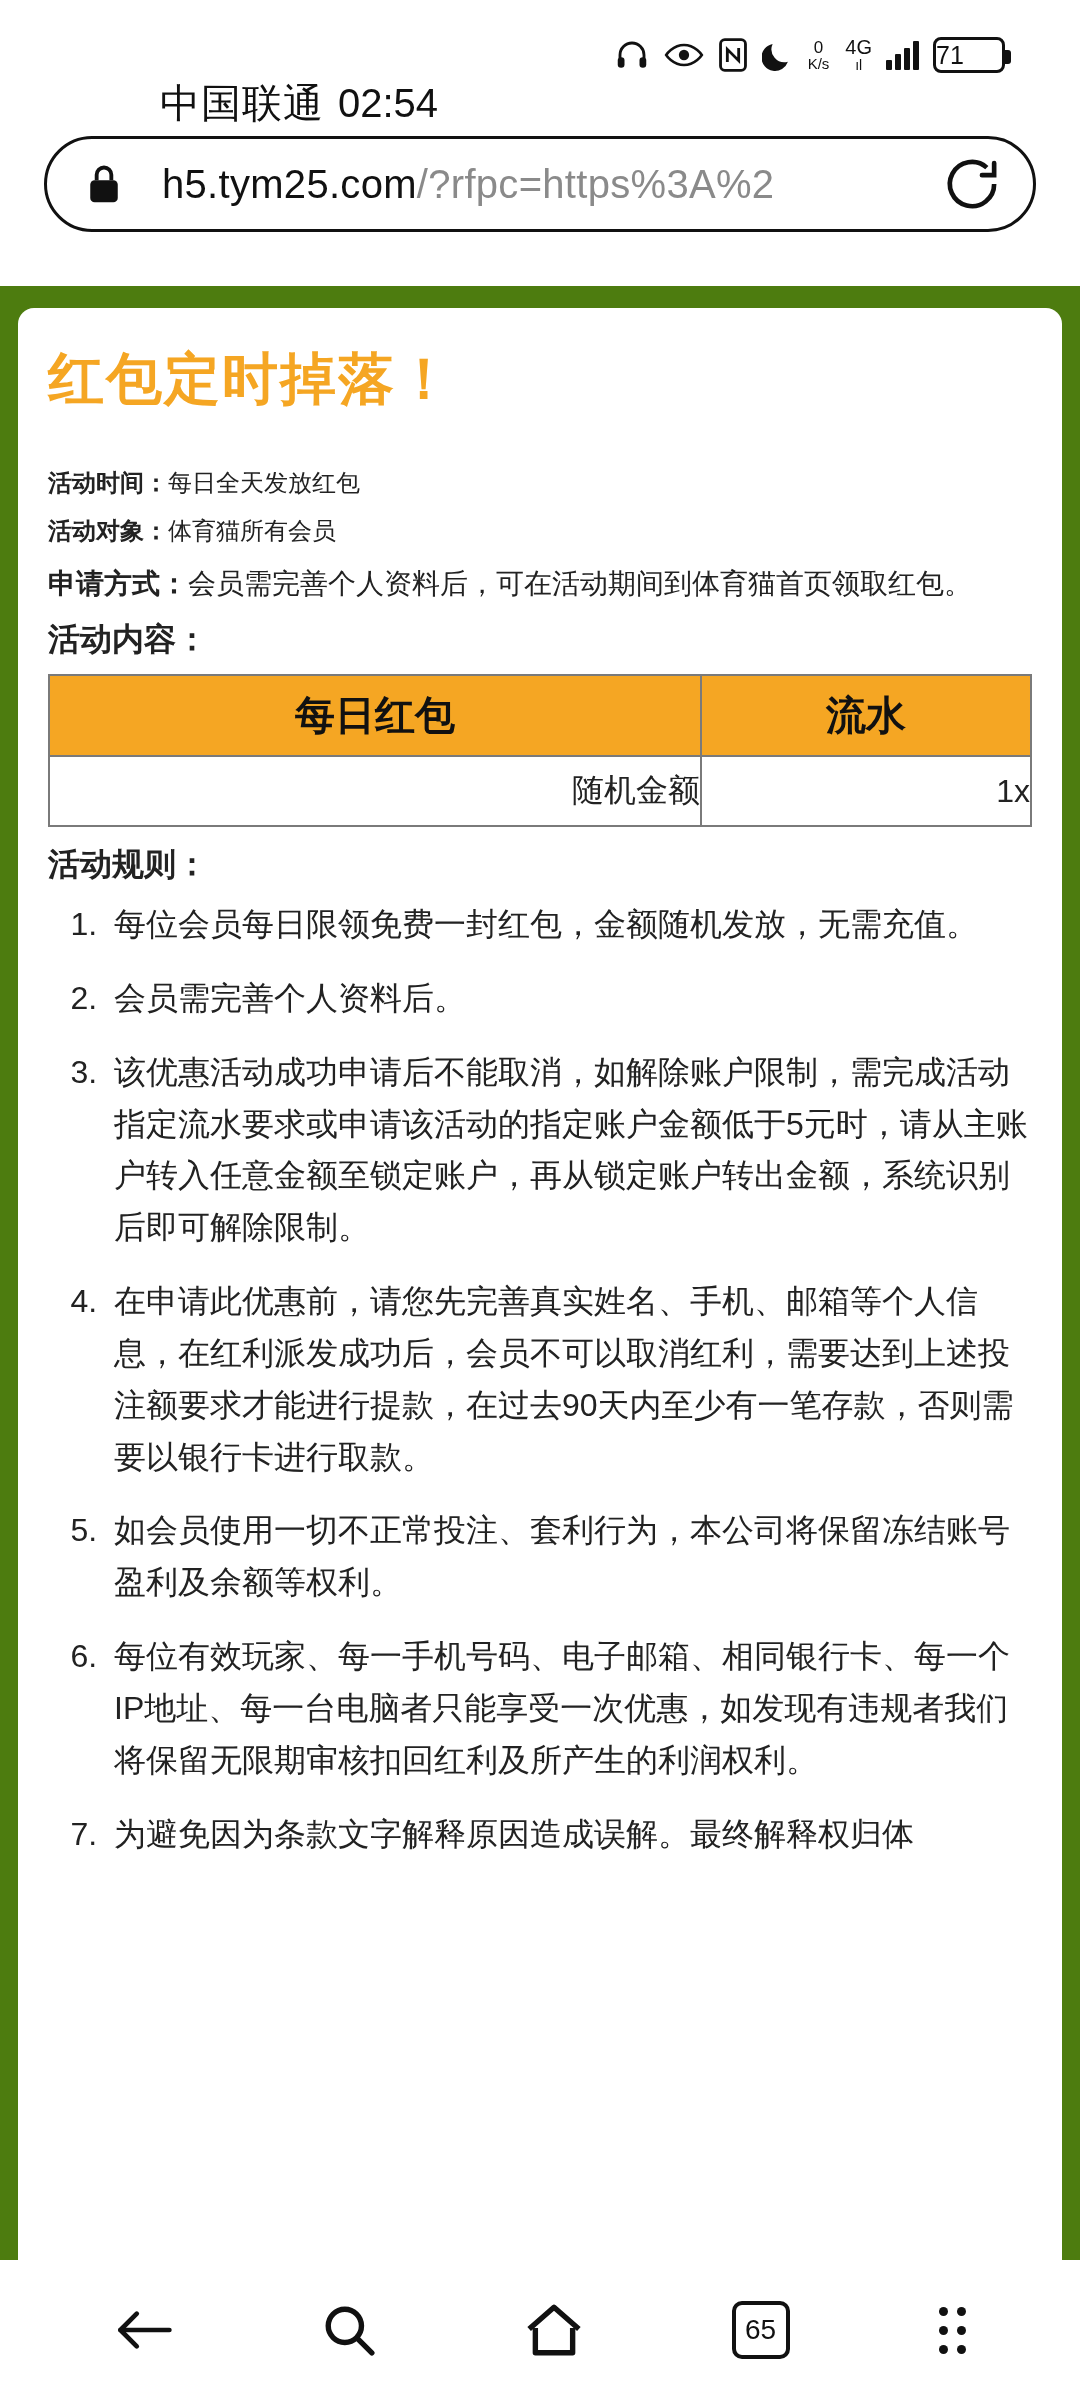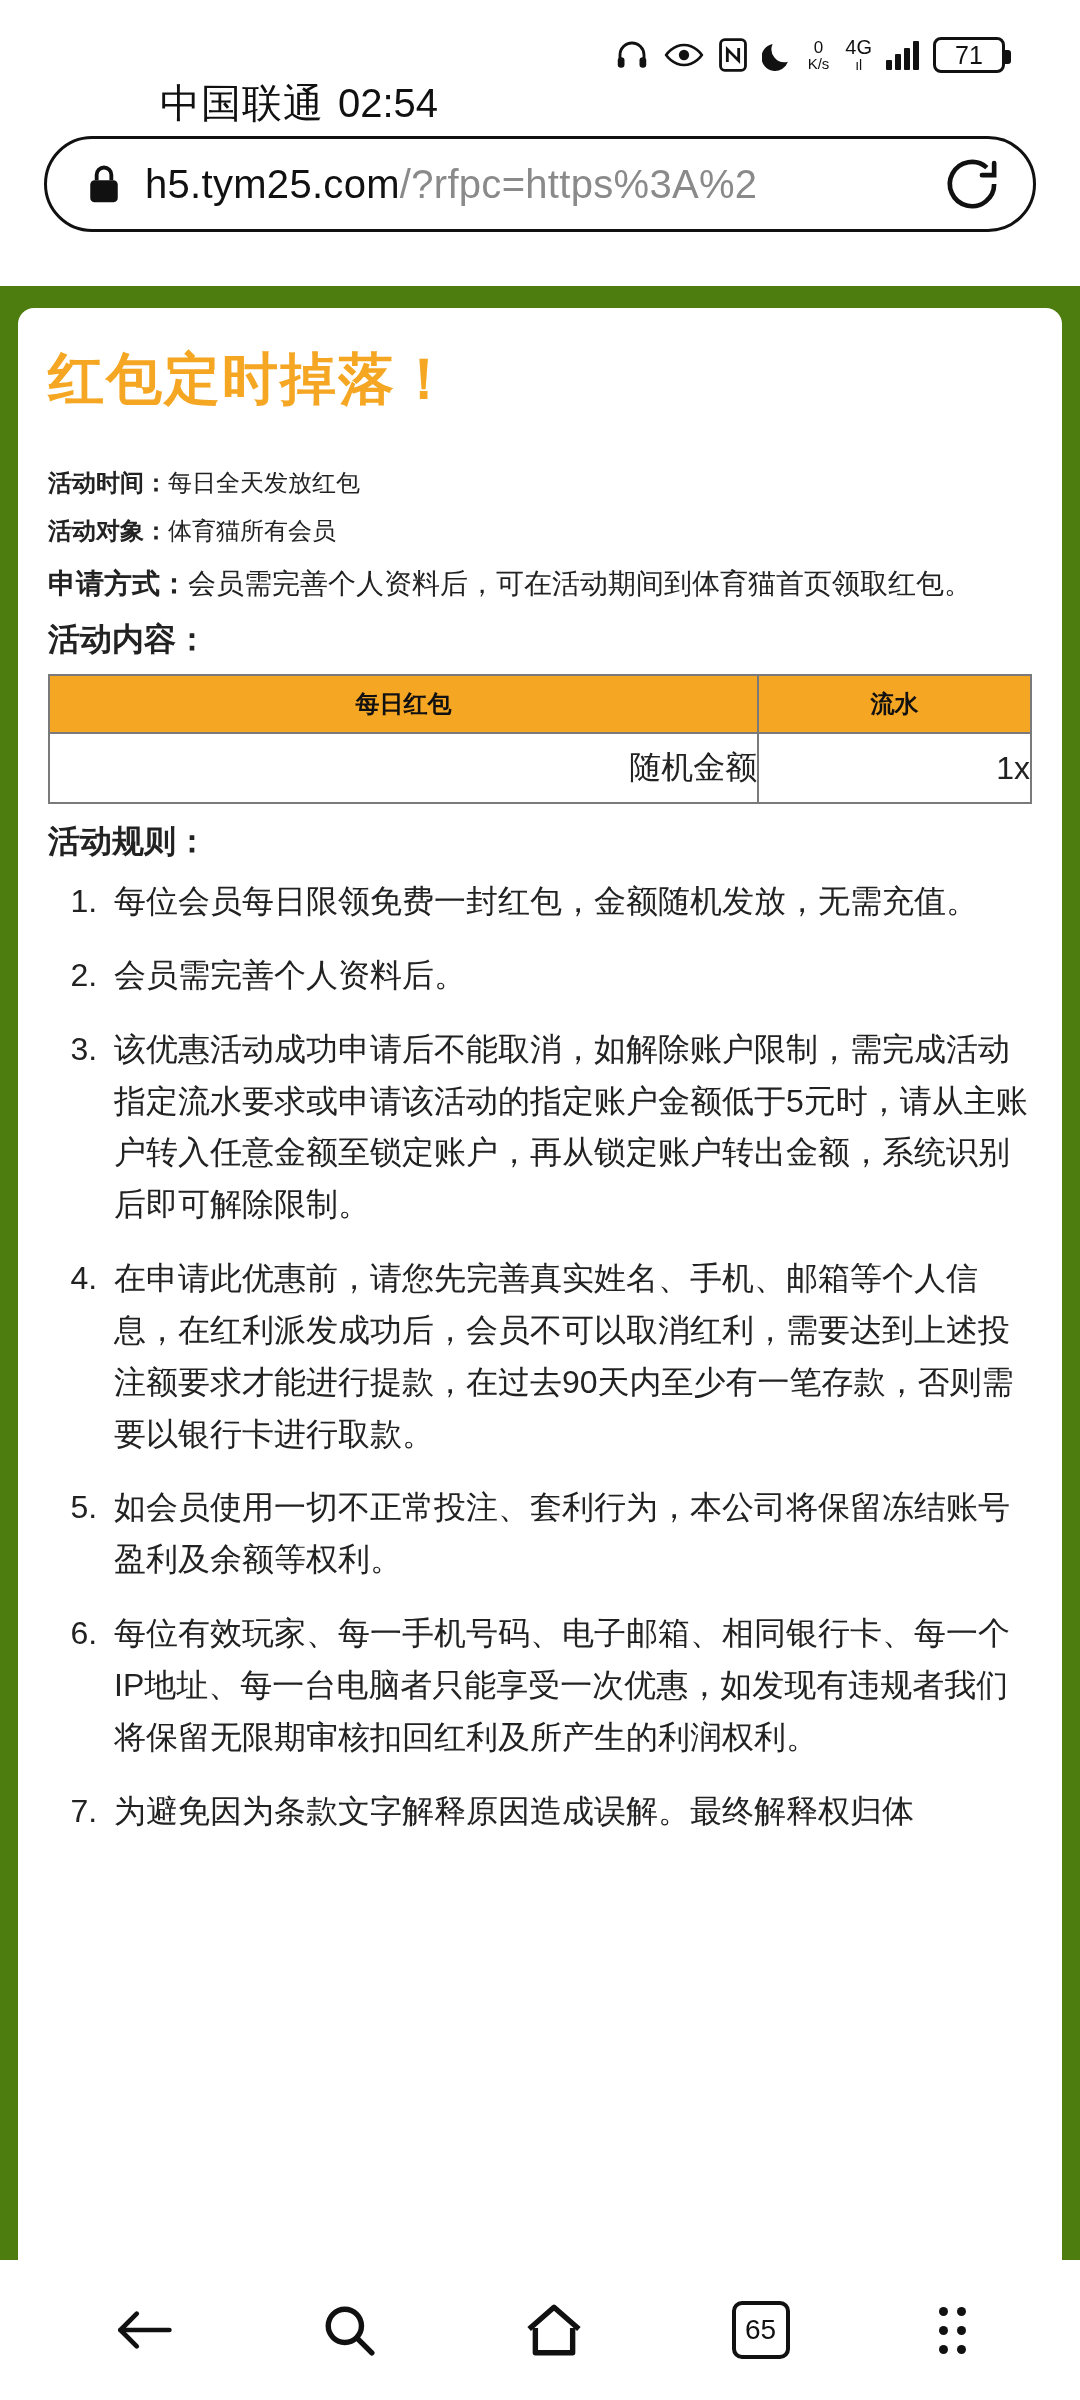--- a/index.html
+++ b/index.html
@@ -74,21 +74,21 @@
   .bars i:nth-child(2) { height: 16px; }
   .bars i:nth-child(3) { height: 22px; }
   .bars i:nth-child(4) { height: 29px; }
   .battery {
     width: 72px; height: 36px;
     border: 3px solid #111;
     border-radius: 8px;
     position: relative;
     display: flex;
     align-items: center;
-    justify-content: center;
+    justify-content: flex-start;
   }
   .battery:after {
     content: "";
     position: absolute;
     right: -9px; top: 10px;
     width: 6px; height: 14px;
     background: #111;
     border-radius: 0 3px 3px 0;
   }
   .battery span { font-size: 25px; color: #111; font-weight: 400; }
@@ -98,20 +98,21 @@
     padding: 18px 44px 26px 44px;
   }
   .urlbar {
     height: 96px;
     border: 3px solid #111;
     border-radius: 48px;
     display: flex;
     align-items: center;
     padding: 0 30px 0 38px;
     background: #fff;
+    gap: 17px;
   }
   .lock-icon { flex: 0 0 auto; margin-right: 22px; }
   .url-text {
     flex: 1 1 auto;
     font-size: 40px;
     color: #111;
     white-space: nowrap;
     overflow: hidden;
     letter-spacing: 0.3px;
   }
@@ -187,21 +188,21 @@
   table.promo {
     width: 100%;
     border-collapse: collapse;
     margin-bottom: 16px;
     border: 2px solid #7a7a7a;
   }
   table.promo th {
     background: #f5a623;
     border: 2px solid #7a7a7a;
     color: #111;
-    font-size: 24px;
+    font-size: 40px;
     font-weight: 700;
     padding: 12px 0;
     text-align: center;
   }
   table.promo td {
     border: 2px solid #7a7a7a;
     font-size: 32px;
     color: #222;
     padding: 12px 0;
     text-align: right;

